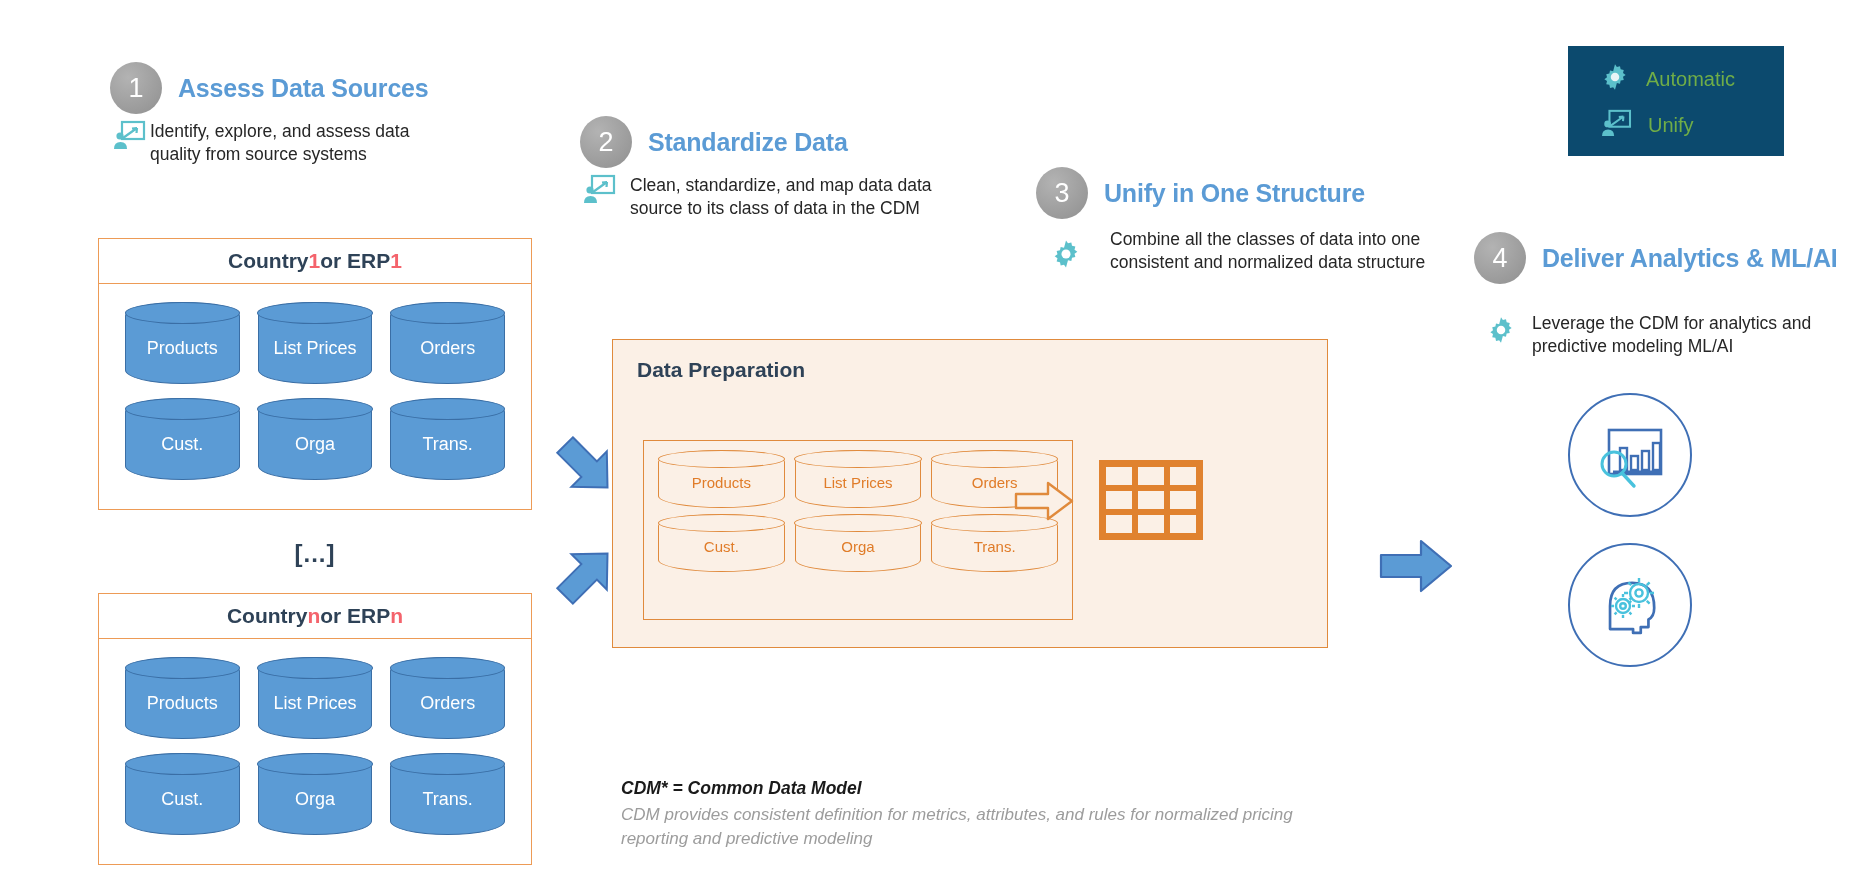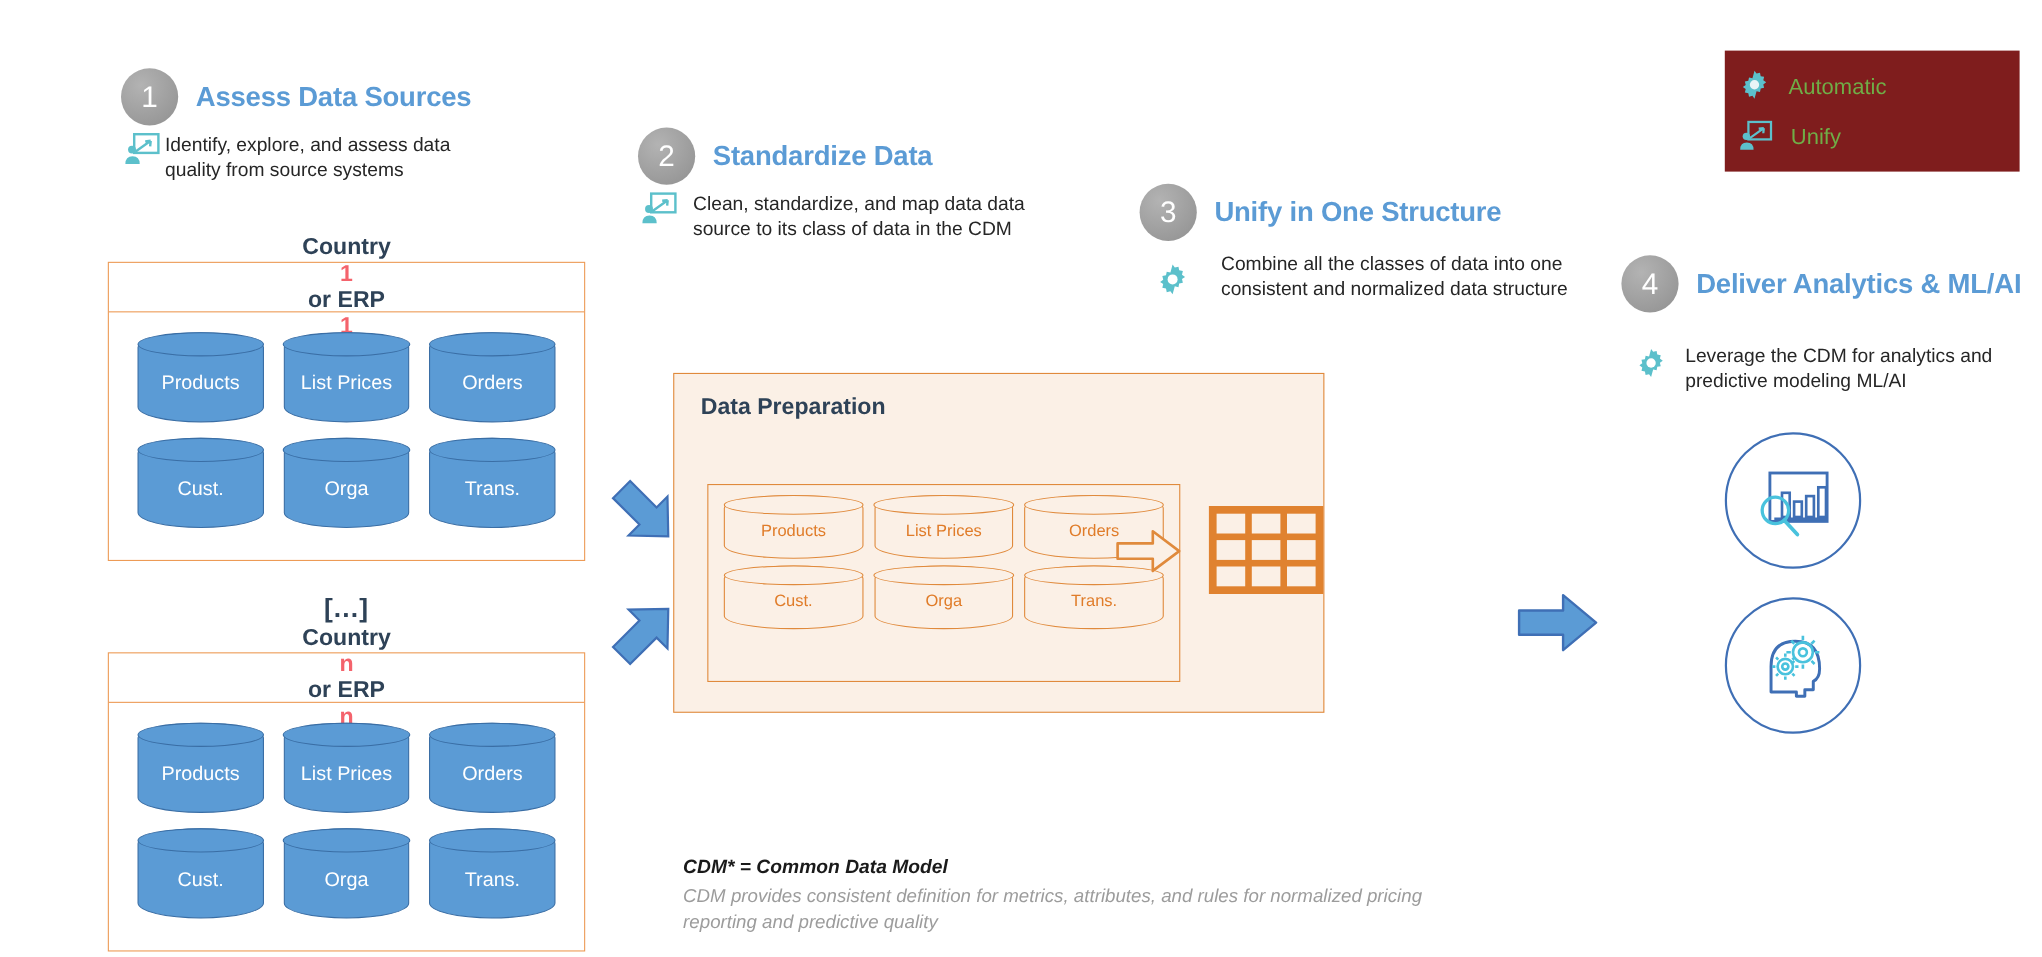--- a/index.html
+++ b/index.html
@@ -22,35 +22,35 @@
     color:#5b9bd5;font-size:25px;font-weight:bold;letter-spacing:-0.2px;
     line-height:1.12;
   }
   .step-body{
     color:#262626;font-size:17.5px;line-height:1.33;
   }
   .step-ico{width:34px;height:30px;flex:0 0 34px;}
 
   
   #legend{
-    background:#7f1d1d;
-    left:1568px;top:46px;width:268px;height:110px;
-    box-sizing:border-box;padding:10px 0 0 12px;
+    background:#0c4a6e;
+    left:1568px;top:46px;width:216px;height:110px;
+    box-sizing:border-box;padding:10px 0 0 32px;
   }
   .legend-row{display:flex;align-items:center;gap:16px;height:46px;}
   .legend-label{color:#70ad47;font-size:20px;}
 
   
   .src-box{
     border:1.6px solid #ed9b56;background:#ffffff;box-sizing:border-box;
   }
   .src-head{
     height:44px;border-bottom:1.6px solid #ed9b56;
     display:flex;align-items:center;justify-content:center;
-    font-size:21px;font-weight:bold;color:#2e4257;flex-direction:column;
+    font-size:21px;font-weight:bold;color:#2e4257;
   }
   .src-head .hl{color:#f4636c;}
   .src-grid{
     padding:18px 26px 20px 26px;
     display:grid;grid-template-columns:repeat(3,1fr);
     gap:14px 18px;
   }
   
   .cyl{
     position:relative;height:82px;
@@ -67,21 +67,21 @@
   }
   .cyl span{position:relative;z-index:2;}
 
   .ellipsis{
     font-size:24px;font-weight:bold;color:#2e4257;
     text-align:center;letter-spacing:1px;
   }
 
   
   #dataprep{
-    left:612px;top:339px;width:592px;height:309px;
+    left:612px;top:339px;width:716px;height:309px;
     background:#fbf0e6;border:1.6px solid #e08a3c;box-sizing:border-box;
   }
   #dataprep-title{
     position:absolute;left:24px;top:18px;
     font-size:21px;font-weight:bold;color:#2e4257;
   }
   #cdmbox{
     position:absolute;left:30px;top:100px;width:430px;height:180px;
     border:1.4px solid #e08a3c;box-sizing:border-box;
   }
@@ -336,21 +336,21 @@
     <i></i>
       <i></i>
       <i></i>
     <i></i>
       <i></i>
       <i></i>
   </div>
 </div>
 
 <div class="abs" id="fn1">CDM* = Common Data Model</div>
-<div class="abs" id="fn2" style="width:680px;">CDM provides consistent definition for metrics, attributes, and rules for normalized pricing reporting and predictive quality</div>
+<div class="abs" id="fn2" style="width:680px;">CDM provides consistent definition for metrics, attributes, and rules for normalized pricing reporting and predictive modeling</div>
 
 <div class="abs" style="left:1378px;top:538px;">
   <svg width="76" height="56" viewBox="0 0 76 56">
     <path d="M3 17 h40 v-14 l30 25 -30 25 v-14 h-40 z" fill="#5b9bd5" stroke="#3f6fb5" stroke-width="2.2" stroke-linejoin="round"></path>
   </svg>
 </div>
 
 <div class="abs circ" style="left:1568px;top:393px;">
   <span>
     <svg width="86" height="86" viewBox="0 0 86 86">

